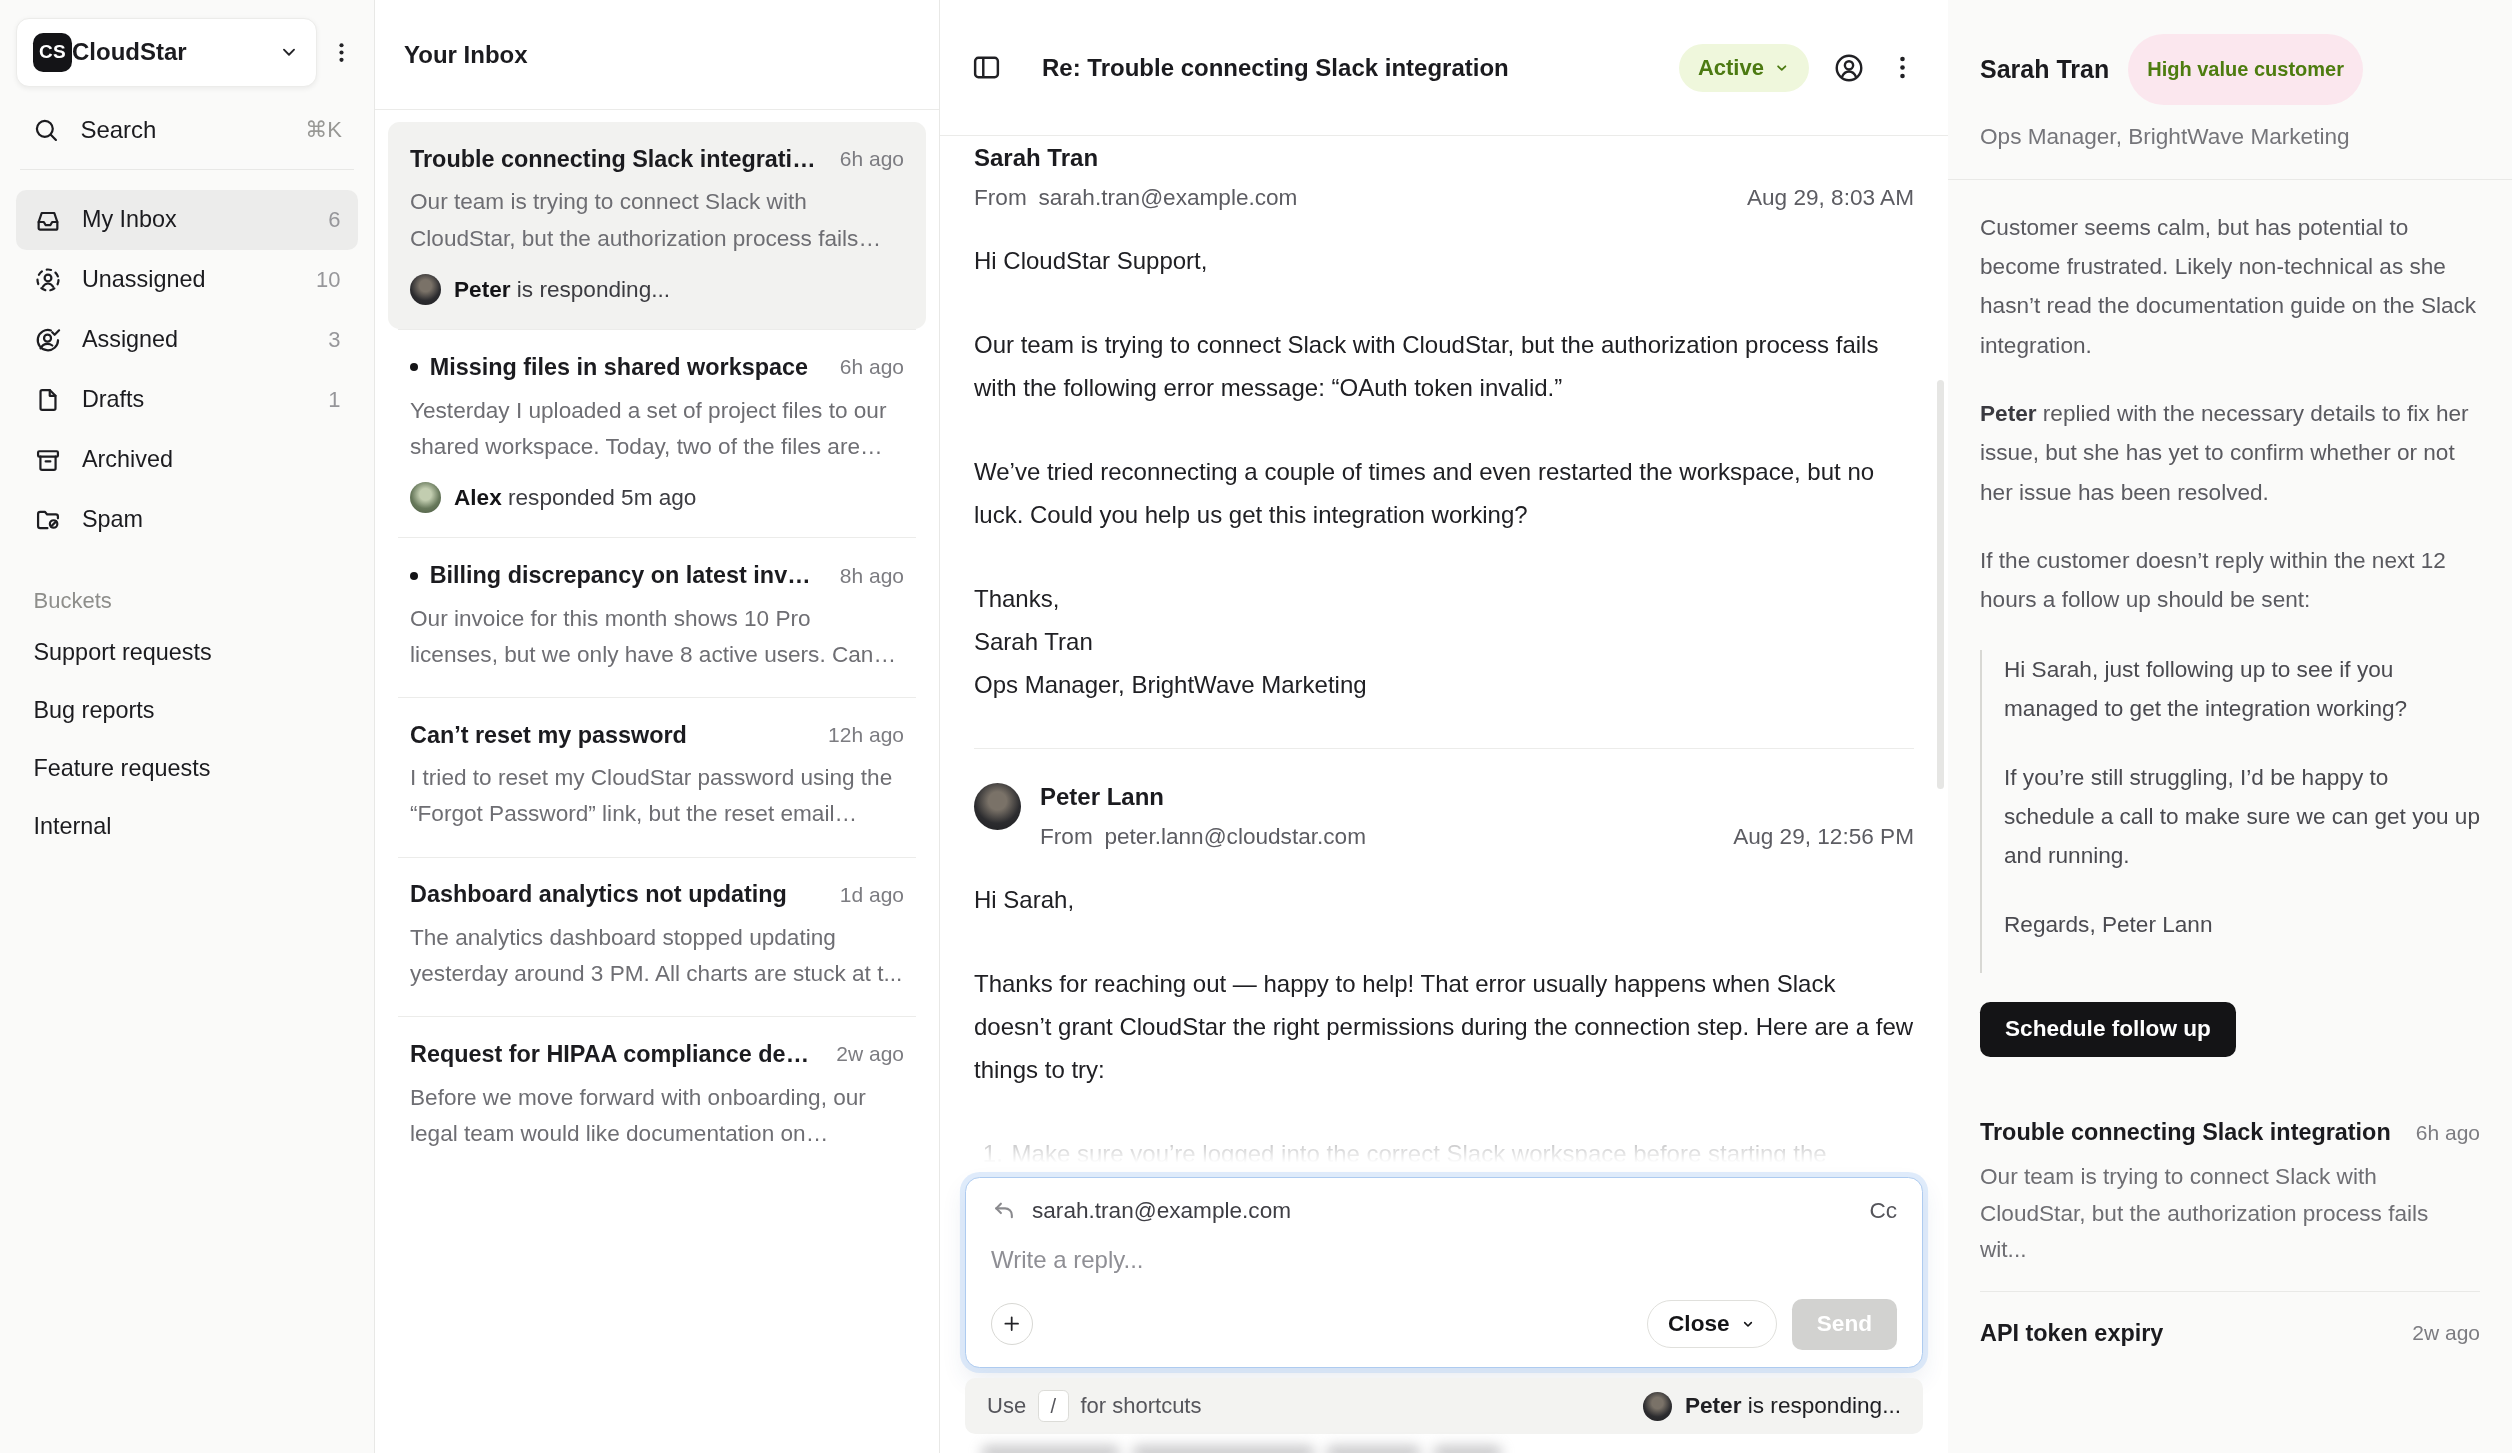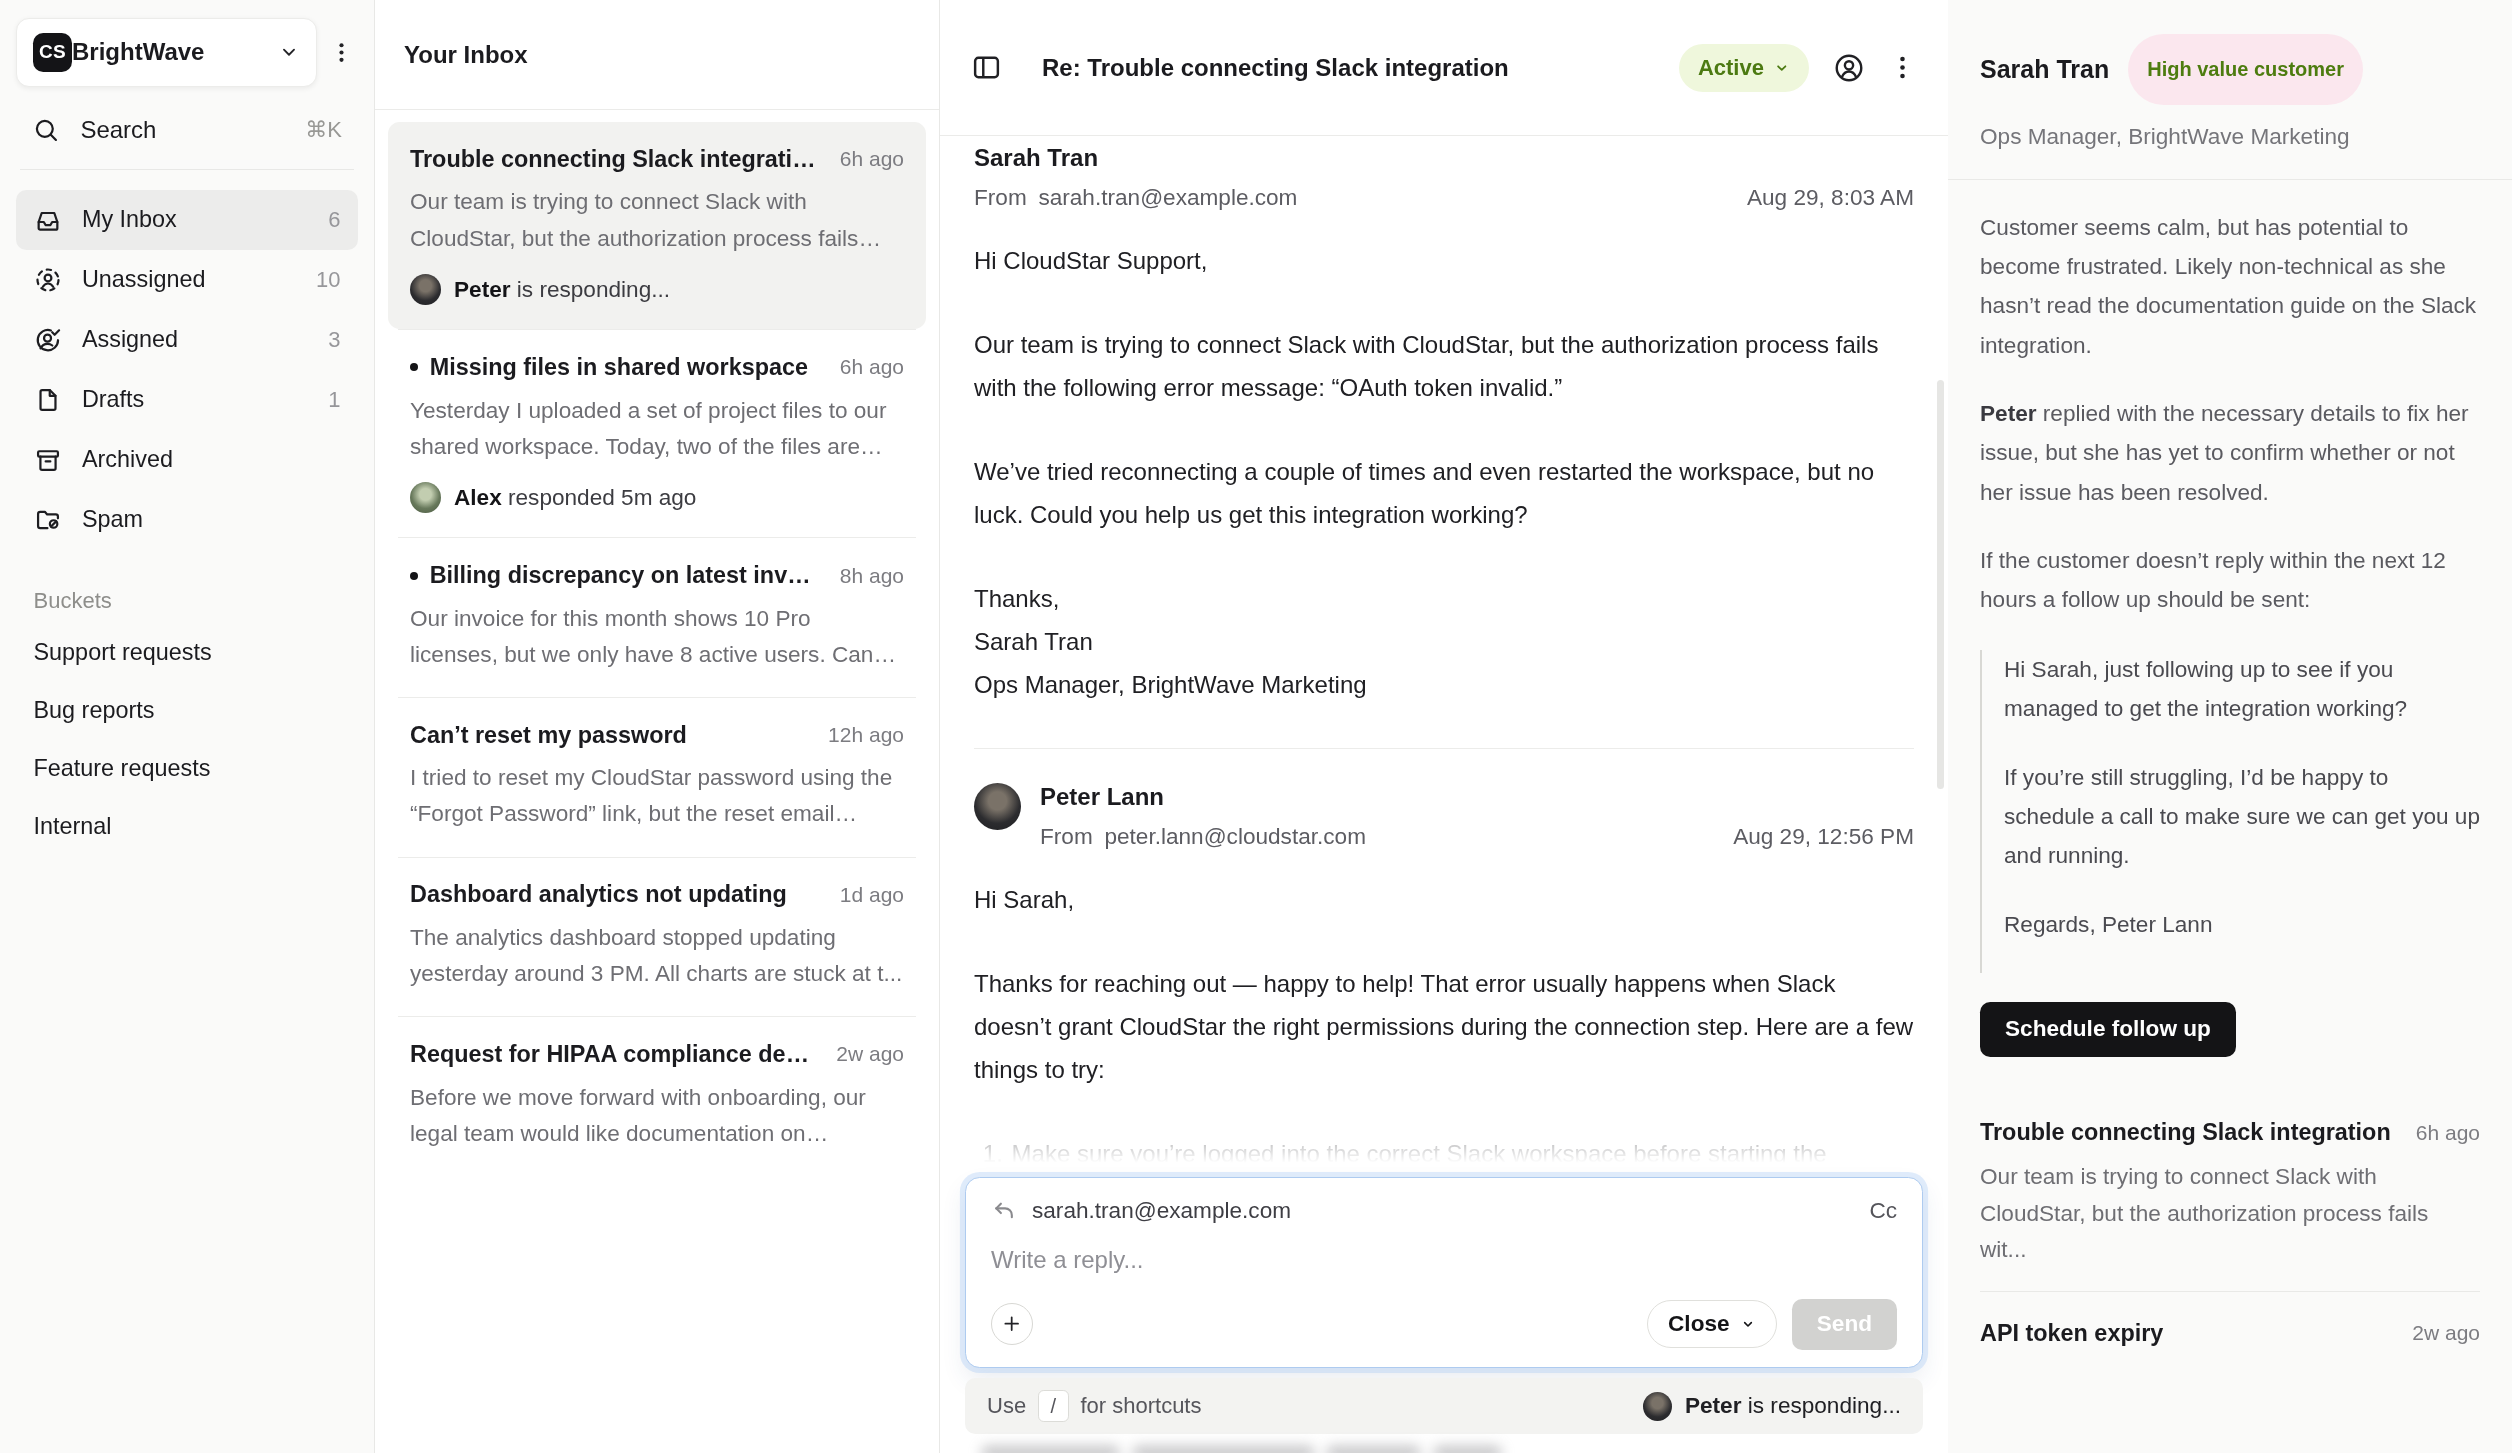--- a/index.html
+++ b/index.html
@@ -128,21 +128,21 @@
   .prev-prev { margin-top:13px; font-size:22.6px; color:#6e6e73; line-height:1.62; }
   .prev-div { height:0.7px; background:#e9e9e7; margin:0 32px; }
 </style>
 </head>
 <body>
 
 <aside class="sidebar">
   <div class="ws-row">
     <div class="ws-pill">
       <span class="ws-logo">CS</span>
-      <span class="ws-name">BrightWave</span>
+      <span class="ws-name">CloudStar</span>
       <span class="ws-chev">
         <svg width="22" height="22" viewBox="0 0 24 24" fill="none" stroke="currentColor" stroke-width="2" stroke-linecap="round" stroke-linejoin="round">
             <path d="M6.5 9.5l5.5 5.5 5.5-5.5"></path>
           </svg>
       </span>
     </div>
     <span class="kebab-btn">
       <svg width="25" height="25" viewBox="0 0 24 24" fill="currentColor">
           <circle cx="12" cy="5" r="2"></circle>
           <circle cx="12" cy="12" r="2"></circle>

